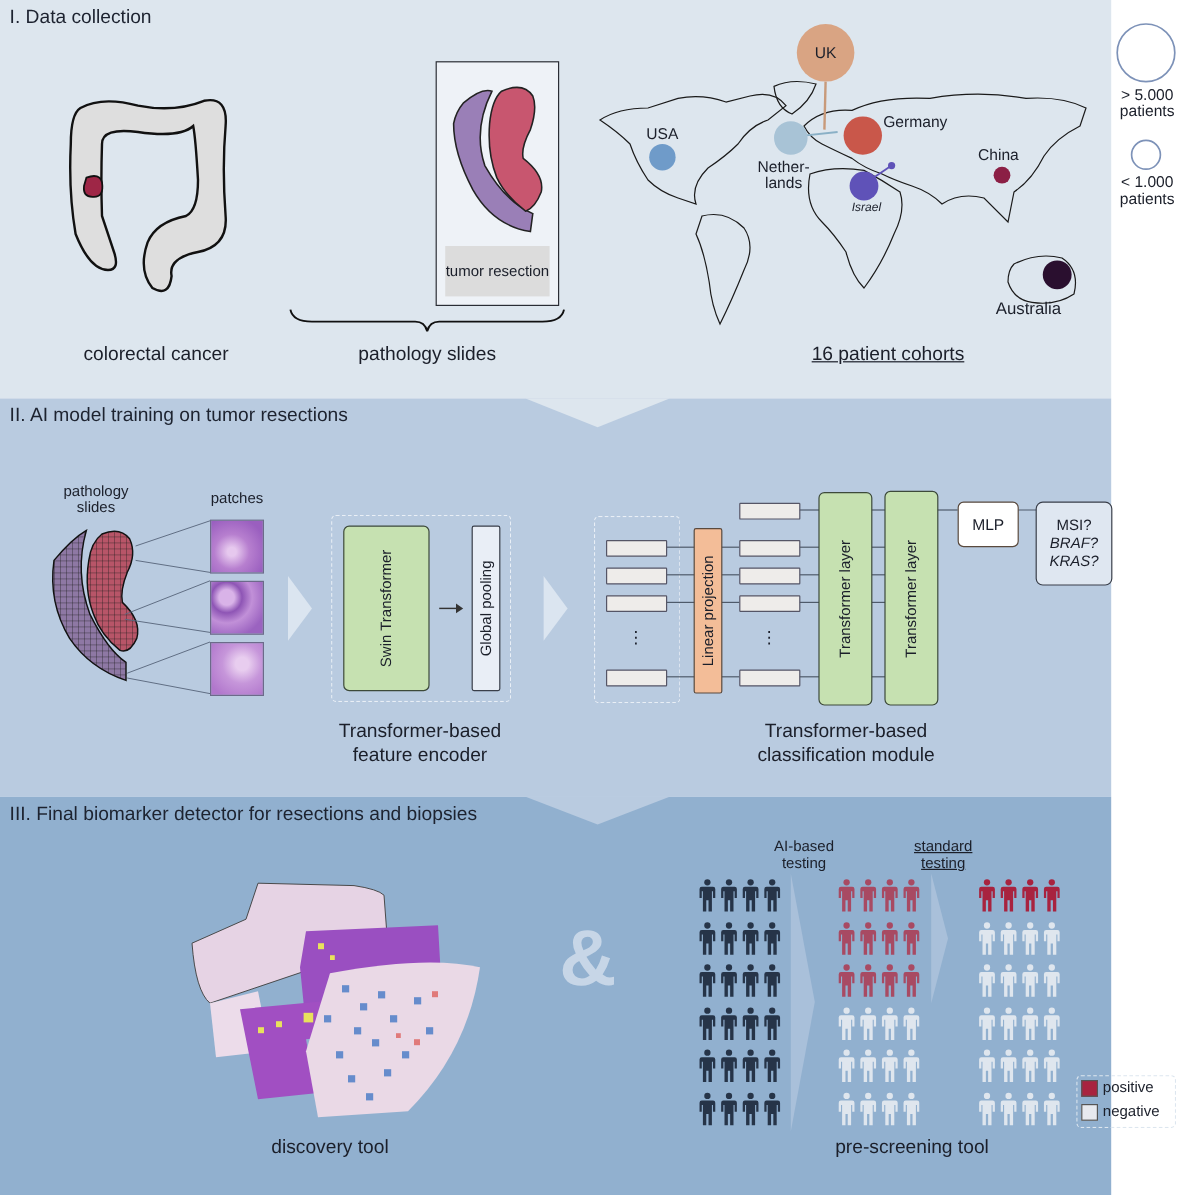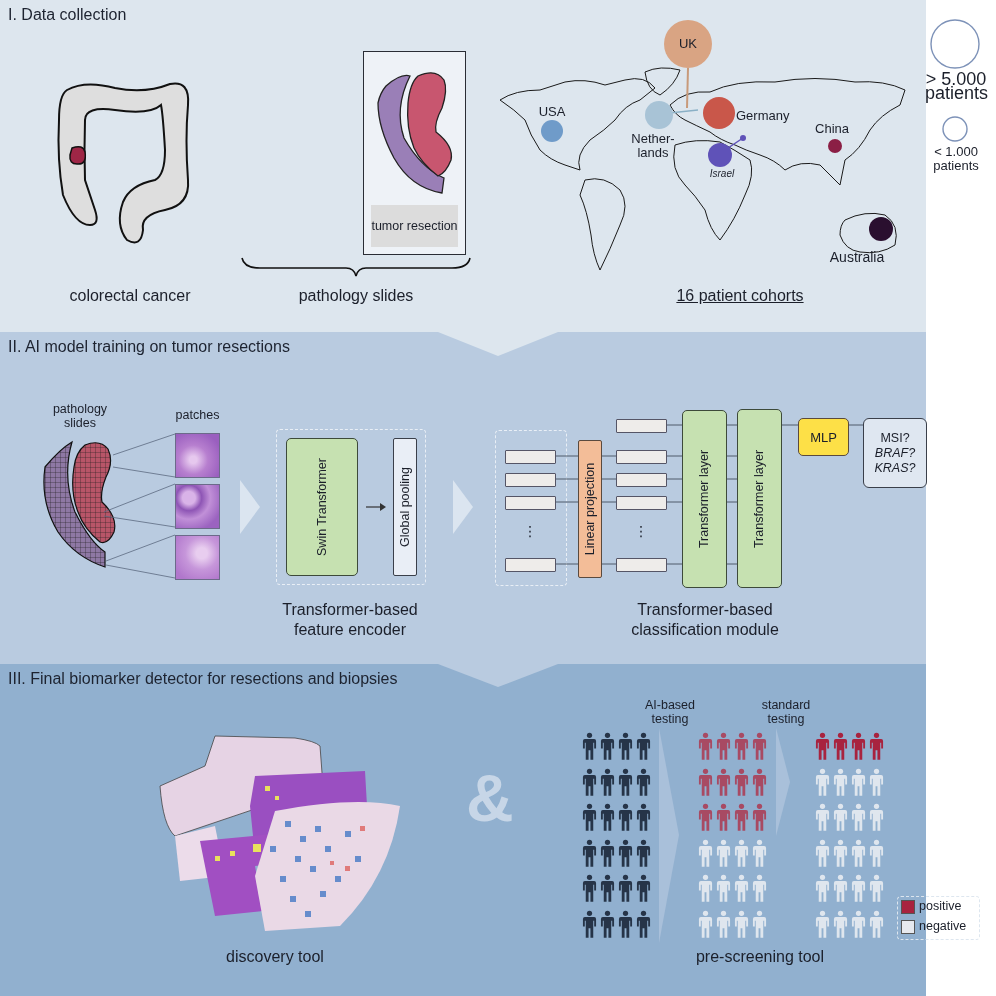--- a/index.html
+++ b/index.html
@@ -70,25 +70,25 @@
     <circle cx="881" cy="229" r="12" fill="#2a0f2f"></circle>
     <circle cx="955" cy="44" r="24" fill="none" stroke="#7d92b8" stroke-width="1.4"></circle>
     <circle cx="955" cy="129" r="12" fill="none" stroke="#7d92b8" stroke-width="1.4"></circle>
   </svg>
   <div class="lbl" style="left:664px;top:36px;width:48px;font-size:13px;">UK</div>
   <div class="lbl" style="left:530px;top:104px;width:44px;font-size:13px;">USA</div>
   <div class="small" style="left:618px;top:132px;width:70px;font-size:13px;">
     <div>Nether-</div>
     <div>lands</div>
   </div>
-  <div class="lbl" style="left:736px;top:108px;width:60px;font-size:13px;text-align:left;">Germany</div>
+  <div class="lbl" style="left:736px;top:94px;width:60px;font-size:13px;text-align:left;">Germany</div>
   <div class="lbl" style="left:700px;top:168px;width:44px;font-size:10px;font-style:italic;">Israel</div>
   <div class="lbl" style="left:810px;top:121px;width:44px;font-size:13px;">China</div>
   <div class="lbl" style="left:822px;top:249px;width:70px;font-size:14px;">Australia</div>
-  <div class="small" style="left:925px;top:72px;width:62px;font-size:18px;">
+  <div class="small" style="left:925px;top:72px;width:62px;font-size:13px;">
     <div>&gt; 5.000</div>
     <div>patients</div>
   </div>
   <div class="small" style="left:925px;top:145px;width:62px;font-size:13px;">
     <div>&lt; 1.000</div>
     <div>patients</div>
   </div>
   <div class="lbl" style="left:600px;top:287px;width:280px;text-decoration:underline;">16 patient cohorts</div>
 </div>
 
@@ -190,21 +190,21 @@
   <div class="token" style="left:616px;top:164px;"></div>
   <div class="small" style="left:631px;top:192px;width:20px;font-size:14px;">⋮</div>
   <div class="token" style="left:616px;top:226px;"></div>
 
   <div class="vbox" style="left:682px;top:78px;width:43px;height:176px;background:#c6e1b1;">
     <span class="vtext">Transformer layer</span>
   </div>
   <div class="vbox" style="left:737px;top:77px;width:43px;height:177px;background:#c6e1b1;">
     <span class="vtext">Transformer layer</span>
   </div>
-  <div class="vbox" style="left:798px;top:86px;width:49px;height:36px;background:#fde047;border-color:#5a4a3e;">
+  <div class="vbox" style="left:798px;top:86px;width:49px;height:36px;background:#ffffff;border-color:#5a4a3e;">
     <span style="font-size:13px;">MLP</span>
   </div>
   <div class="vbox" style="left:863px;top:86px;width:62px;height:68px;background:#dfe7f1;border-color:#3a3f4a;border-radius:6px;flex-direction:column;font-size:12.5px;line-height:15px;">
     <div>MSI?</div>
     <div style="font-style:italic;text-align:right;">BRAF?</div>
     <div style="font-style:italic;">KRAS?</div>
   </div>
   <div class="lbl" style="left:600px;top:268px;width:210px;line-height:20px;">
     <div>Transformer-based</div>
     <div>classification module</div>
@@ -253,21 +253,21 @@
     </g>
   </svg>
   <div class="lbl" style="left:190px;top:284px;width:170px;">discovery tool</div>
 
   <div class="abs" style="left:466px;top:96px;font-size:66px;font-weight:bold;color:#c7d6e7;">&amp;</div>
 
   <div class="small" style="left:640px;top:34px;width:60px;font-size:12.5px;">
     <div>AI-based</div>
     <div>testing</div>
   </div>
-  <div class="small" style="left:756px;top:34px;width:60px;font-size:12.5px;">
+  <div class="small" style="left:756px;top:34px;width:60px;font-size:12.5px;text-decoration:underline;">
     <div>standard</div>
     <div>testing</div>
   </div>
   <svg style="left:659px;top:64px;width:22px;height:215px;" viewBox="0 0 22 215">
       <polygon points="0,0 20,107 0,215" fill="#a9c0da"></polygon>
     </svg>
   <svg style="left:776px;top:64px;width:16px;height:108px;" viewBox="0 0 16 108">
       <polygon points="0,0 14,54 0,108" fill="#a9c0da"></polygon>
     </svg>
 

